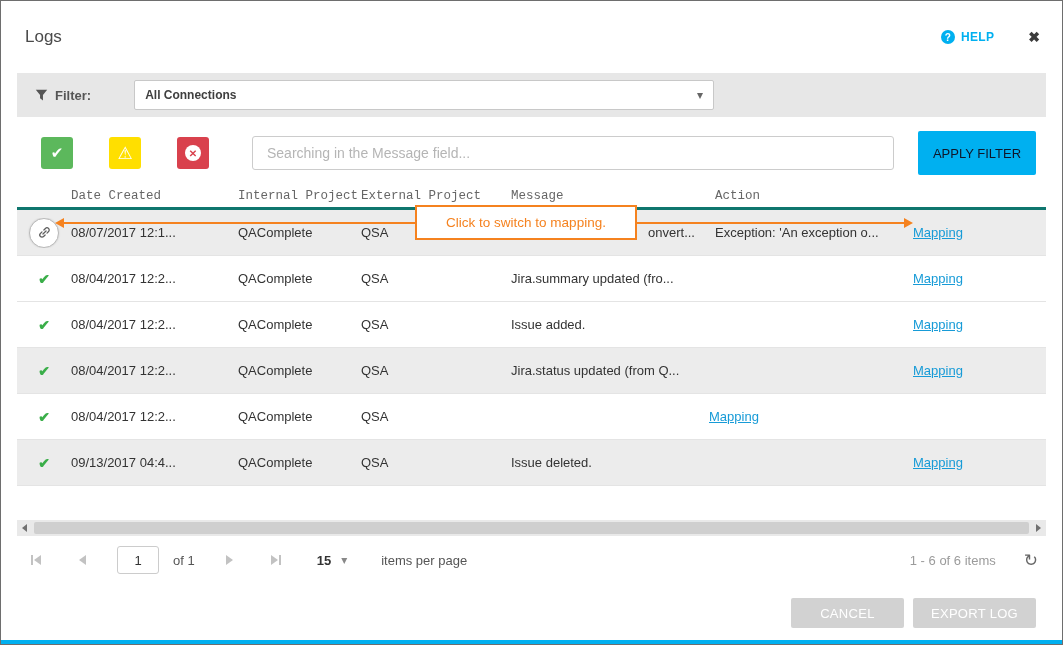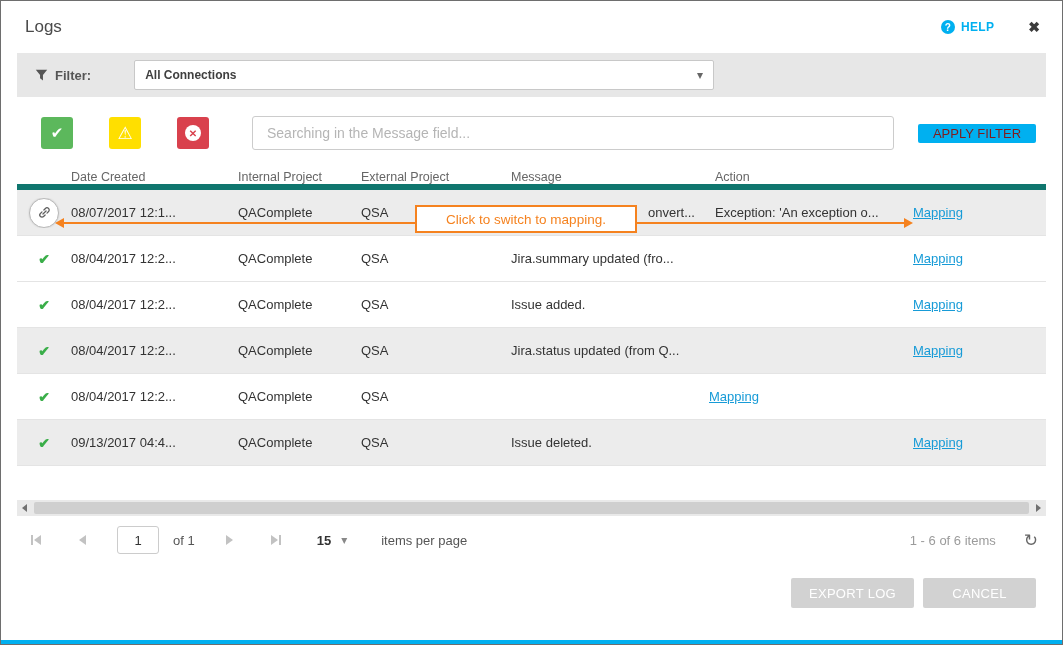--- a/index.html
+++ b/index.html
@@ -7,21 +7,21 @@
   body {
     width: 1063px; height: 645px;
     font-family: "Liberation Sans", sans-serif;
   }
   .dialog {
     position: relative; width: 1063px; height: 645px;
     border: 1px solid #6e6e6e; background: #fff; overflow: hidden;
   }
 
   
-  .titlebar { height: 52px; display: flex; align-items: center; padding: 0 22px 0 24px; }
+  .titlebar { height: 72px; display: flex; align-items: center; padding: 0 22px 0 24px; }
   .title { font-size: 17px; color: #4a4a4a; }
   .tb-right { margin-left: auto; display: flex; align-items: center; gap: 34px; }
   .help { display: flex; align-items: center; gap: 6px; color: var(--accent-blue, #00b0f0);
           font-size: 12px; font-weight: bold; letter-spacing: .3px; cursor: pointer; }
   .help-badge { width: 14px; height: 14px; border-radius: 50%; background: var(--accent-blue, #00b0f0);
                 color: #fff; font-size: 10px; font-weight: bold;
                 display: flex; align-items: center; justify-content: center; }
   .close { color: #3c3c3c; font-size: 14px; font-weight: bold; cursor: pointer; }
 
   
@@ -41,26 +41,26 @@
               display: flex; align-items: center; justify-content: center; cursor: pointer; }
   .stat-btn.green { background: var(--success-green, #5cb85c); font-size: 15px; }
   .stat-btn.yellow { background: var(--warning-yellow, #ffdf00); margin-left: 36px; font-size: 17px; }
   .stat-btn.red { background: var(--error-red, #d9414d); margin-left: 36px; }
   .err-circle { width: 16px; height: 16px; border-radius: 50%; background: #fff;
                 color: var(--error-red, #d9414d); font-size: 10px; font-weight: bold;
                 display: flex; align-items: center; justify-content: center; }
   .search { margin-left: 43px; width: 642px; height: 34px; border: 1px solid #ccc; border-radius: 3px;
             padding: 0 14px; font-size: 14px; color: #333; font-family: inherit; }
   .search::placeholder { color: #b5b5b5; }
-  .apply { margin-left: auto; width: 118px; height: 19px; background: var(--accent-blue, #00b0f0);
-           color: #7f1d1d; border: none; border-radius: 2px; font-size: 13px; cursor: pointer; font-family: inherit; }
+  .apply { margin-left: auto; width: 118px; height: 44px; background: var(--accent-blue, #00b0f0);
+           color: #0f172a; border: none; border-radius: 2px; font-size: 13px; cursor: pointer; font-family: inherit; }
 
   
   .grid { margin: 13px 16px 0; }
-  .grid-header { display: flex; height: 26px; align-items: flex-end; border-bottom: 6px solid #0f766e; }
+  .grid-header { display: flex; height: 26px; align-items: center; border-bottom: 3px solid #0f766e; font-family: Liberation Mono, monospace; }
   .hcell { font-size: 12.5px; color: #666; cursor: pointer; }
   .c-status   { width: 54px;  flex: none; display: flex; align-items: center; justify-content: center; }
   .c-date     { width: 167px; flex: none; }
   .c-internal { width: 123px; flex: none; }
   .c-external { width: 150px; flex: none; }
   .c-message  { width: 204px; flex: none; }
   .c-details  { width: 198px; flex: none; }
   .c-action   { flex: 1; }
   .row { display: flex; align-items: center; height: 46px; border-bottom: 1px solid #e4e4e4; background: #fff; }
   .row.shaded { background: #ececec; }
@@ -100,21 +100,21 @@
   .range { color: #9b9b9b; font-size: 13px; }
   .refresh { color: #666; font-size: 17px; cursor: pointer; }
 
   
   .footer { margin-top: 14px; display: flex; justify-content: flex-end; gap: 9px; padding: 0 26px; }
   .btn-gray { height: 30px; min-width: 113px; background: #d2d2d2; color: #fff; border: none; border-radius: 2px;
               font-size: 13px; padding: 0 18px; letter-spacing: .3px; cursor: pointer; font-family: inherit; }
   .bottom-strip { position: absolute; left: 0; right: 0; bottom: 0; height: 4px; background: var(--accent-blue, #00b0f0); }
 
   
-  .callout { position: absolute; left: 414px; top: 204px; width: 222px; height: 28px; background: #fff;
+  .callout { position: absolute; left: 414px; top: 204px; width: 222px; height: 35px; background: #fff;
              border: 2px solid var(--annotation-orange, #f5821f); display: flex; align-items: center;
              justify-content: center; z-index: 5; }
   .callout-text { color: var(--annotation-orange, #f5821f); font-size: 13.5px; }
   .arrow-line { position: absolute; height: 2px; background: var(--annotation-orange, #f5821f); top: 221px; z-index: 4; }
   .arrow-line.left  { left: 63px;  width: 351px; }
   .arrow-line.right { left: 636px; width: 267px; }
   .arrow-head { position: absolute; width: 0; height: 0; top: 217px; z-index: 4;
                 border-top: 5px solid transparent; border-bottom: 5px solid transparent; }
   .arrow-head.left  { left: 54px;  border-right: 9px solid var(--annotation-orange, #f5821f); }
   .arrow-head.right { left: 903px; border-left: 9px solid var(--annotation-orange, #f5821f); }
@@ -293,22 +293,22 @@
       <span class="size-chev" data-name="page-size-chevron-down-icon">▾</span>
     </span>
     <span class="ipp" data-name="items-per-page-label">items per page</span>
     <span class="pager-right" data-name="pager-right">
       <span class="range" data-name="items-range-label">1 - 6 of 6 items</span>
       <span class="refresh" data-name="refresh-icon">↻</span>
     </span>
   </div>
 
   <div class="footer" data-name="footer">
+    <button class="btn-gray" data-name="cancel-button">CANCEL</button>
     <button class="btn-gray" data-name="export-log-button">EXPORT LOG</button>
-    <button class="btn-gray" data-name="cancel-button">CANCEL</button>
   </div>
 
   <div class="bottom-strip" data-name="bottom-accent-strip"></div>
 
   <span class="arrow-head left" data-name="annotation-arrow-left-icon"></span>
   <span class="arrow-line left" data-name="annotation-arrow-left-line"></span>
   <div class="callout" data-name="annotation-callout">
     <span class="callout-text" data-name="annotation-text">Click to switch to mapping.</span>
   </div>
   <span class="arrow-line right" data-name="annotation-arrow-right-line"></span>

